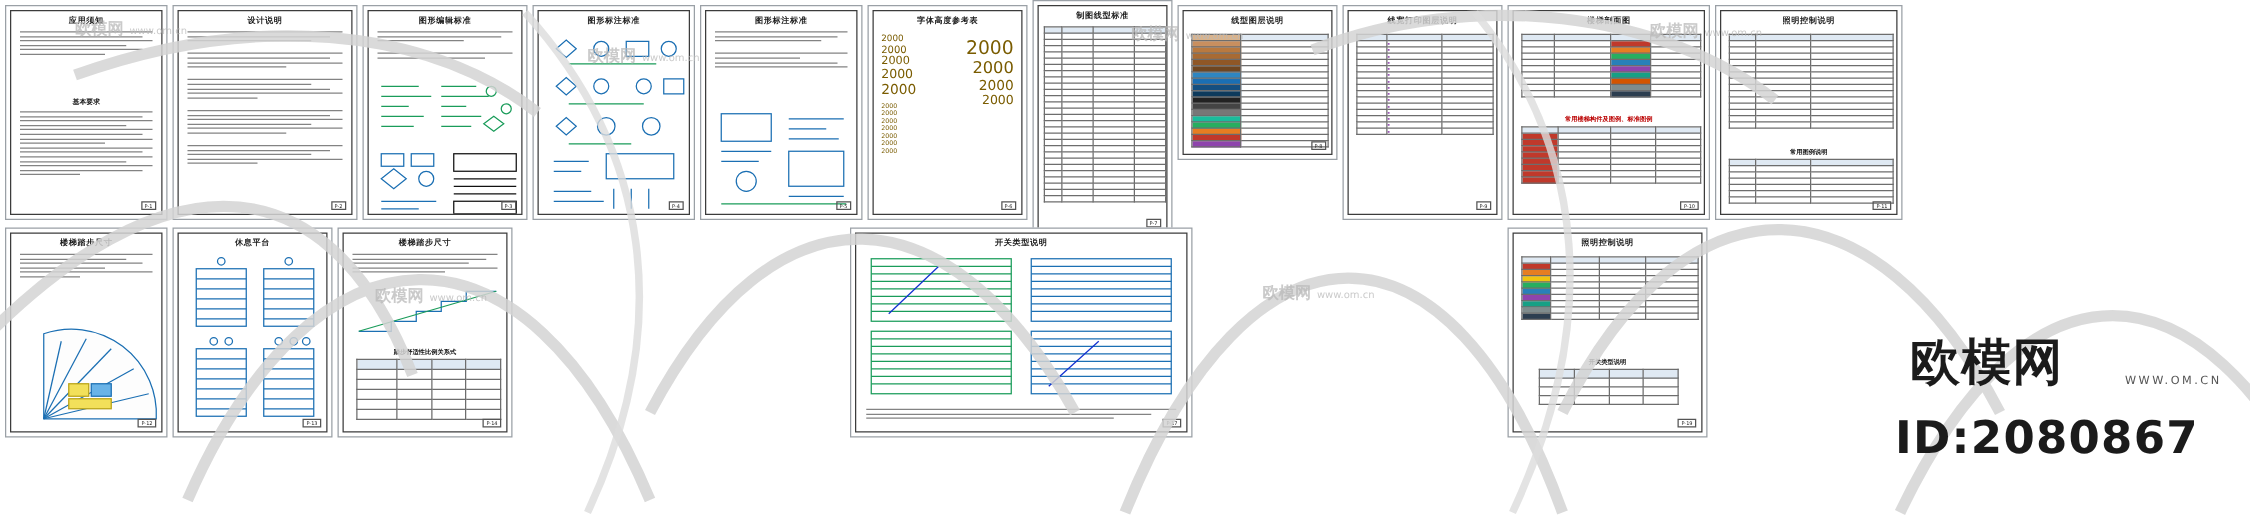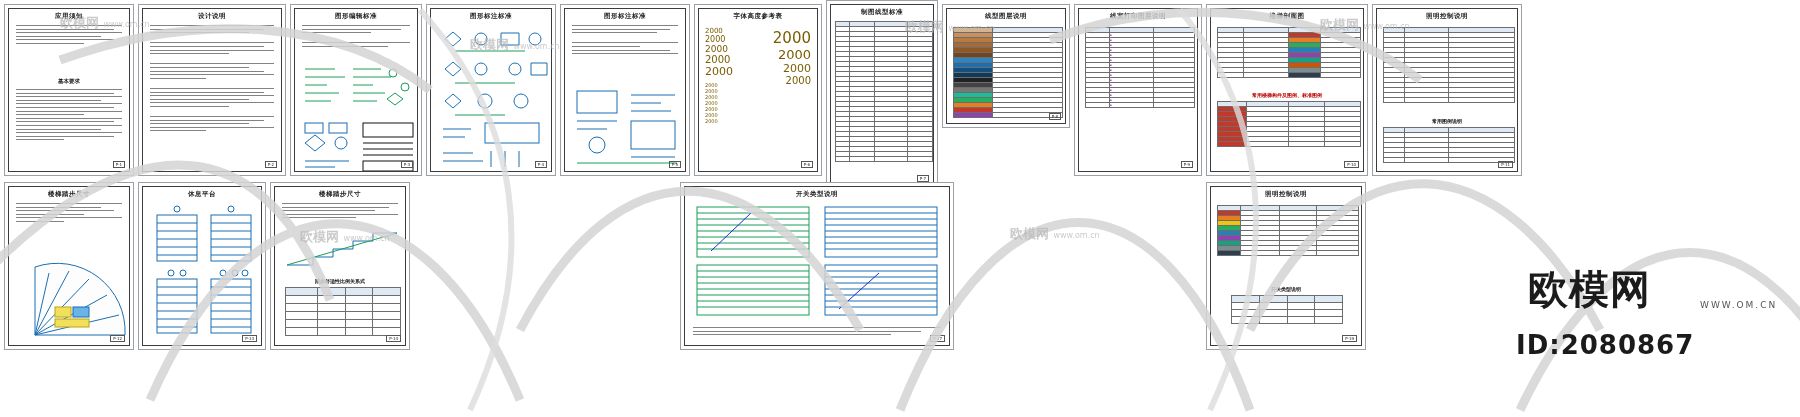--- a/index.html
+++ b/index.html
@@ -113,21 +113,21 @@
   
   .brand {
     position: absolute;
     z-index: 12;
     color: #1b1b1b;
     font-family: "DejaVu Sans", sans-serif;
     font-weight: bold;
     letter-spacing: 1px;
   }
   .brand-name { font-size: 40px; }
-  .brand-id { font-size: 26px; }
+  .brand-id { font-size: 36px; }
   .brand-url { font-size: 9px; color: #555; font-weight: normal; letter-spacing: 2px; }
 
   .stamp {
     position: absolute;
     z-index: 11;
     color: #b9b9b9;
     font-family: "DejaVu Sans", sans-serif;
     font-size: 13px;
     font-weight: bold;
     opacity: .75;

